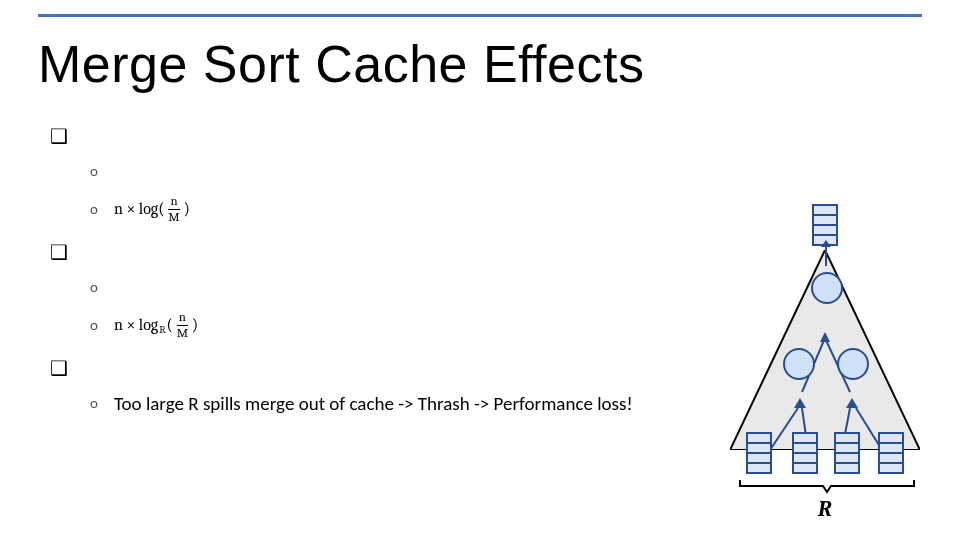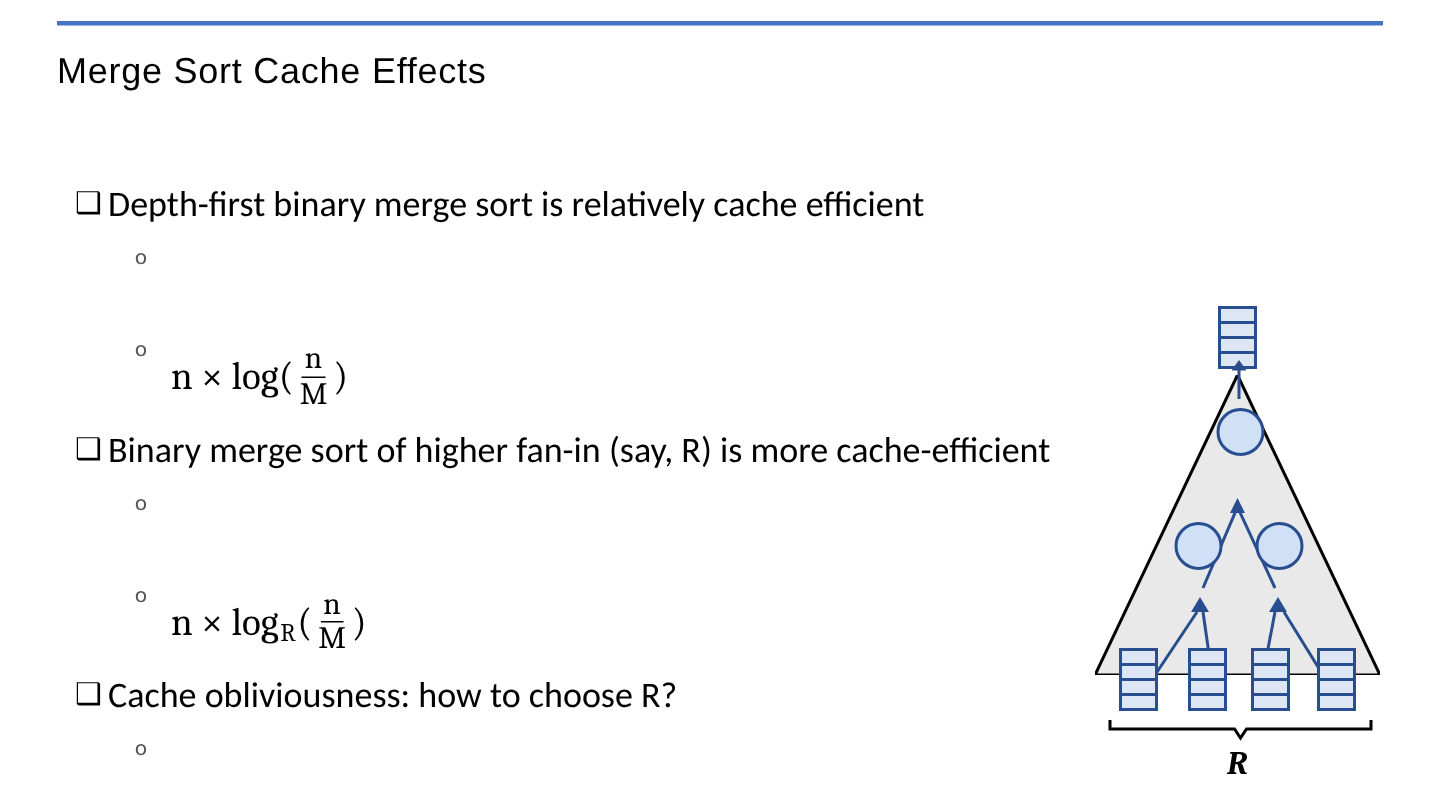--- a/index.html
+++ b/index.html
@@ -17,21 +17,21 @@
     left: 38px;
     right: 38px;
     top: 14px;
     border-top: 3px solid #4472c4;
   }
   .title {
     position: absolute;
     left: 38px;
     top: 34px;
     font-family: Arial, Helvetica, sans-serif;
-    font-size: 24px;
+    font-size: 52px;
     font-weight: 400;
     letter-spacing: 0.5px;
   }
   .content {
     position: absolute;
     left: 50px;
     top: 110px;
     right: 30px;
   }
   .bullet-l1 {
@@ -60,22 +60,21 @@
     width: 24px;
     flex: 0 0 24px;
     font-size: 15px;
     color: #555;
     line-height: 22px;
   }
   .formula {
     display: inline-flex;
     align-items: center;
     font-family: "Cambria Math", Cambria, "Times New Roman", serif;
-    font-size: 26px;
-    margin-top: 36px;
+    font-size: 16px;
   }
   .sub {
     font-size: 0.65em;
     position: relative;
     top: 0.45em;
     margin-left: 1px;
     margin-right: 1px;
   }
   .frac {
     display: inline-flex;
@@ -177,64 +176,62 @@
 <body>
 
 <div class="top-rule"></div>
 
 <div class="title">Merge Sort Cache Effects</div>
 
 <div class="content">
 
   <div class="bullet-l1">
     <span class="mark">❑</span>
-    <span>Depth-first binary merge sort is relatively cache efficient</span>
   </div>
   <div class="bullet-l2">
     <span class="mark">o</span>
   </div>
   <div class="bullet-l2">
     <span class="mark">o</span>
     <span class="formula">
       <span>n × log(</span>
       <span class="frac">
         <span class="num">n</span>
         <span class="den">M</span>
       </span>
       <span>)</span>
     </span>
   </div>
 
   <div class="bullet-l1">
     <span class="mark">❑</span>
-    <span>Binary merge sort of higher fan-in (say, R) is more cache-efficient</span>
   </div>
   <div class="bullet-l2">
     <span class="mark">o</span>
   </div>
   <div class="bullet-l2">
     <span class="mark">o</span>
     <span class="formula">
       <span>n × log</span>
       <span class="sub">R</span>
       <span>(</span>
       <span class="frac">
         <span class="num">n</span>
         <span class="den">M</span>
       </span>
       <span>)</span>
     </span>
   </div>
 
   <div class="bullet-l1">
     <span class="mark">❑</span>
-    <span>Cache obliviousness: how to choose R?</span>
-  </div>
-  <div class="bullet-l2">
-    <span class="mark">o</span>
+  </div>
+  <div class="bullet-l2">
+    <span class="mark">o</span>
+    <span>Too large R spills merge out of cache -&gt; Thrash -&gt; Performance loss!</span>
   </div>
 
 </div>
 
 <div class="diagram">
   <div class="tri-bg"></div>
   <svg class="tri-line" viewBox="0 0 190 200">
     <polygon points="95,0 0,200 190,200" fill="none" stroke="#000" stroke-width="2"></polygon>
 
     <line x1="95" y1="88" x2="72" y2="142" stroke="#294e8f" stroke-width="2"></line>

